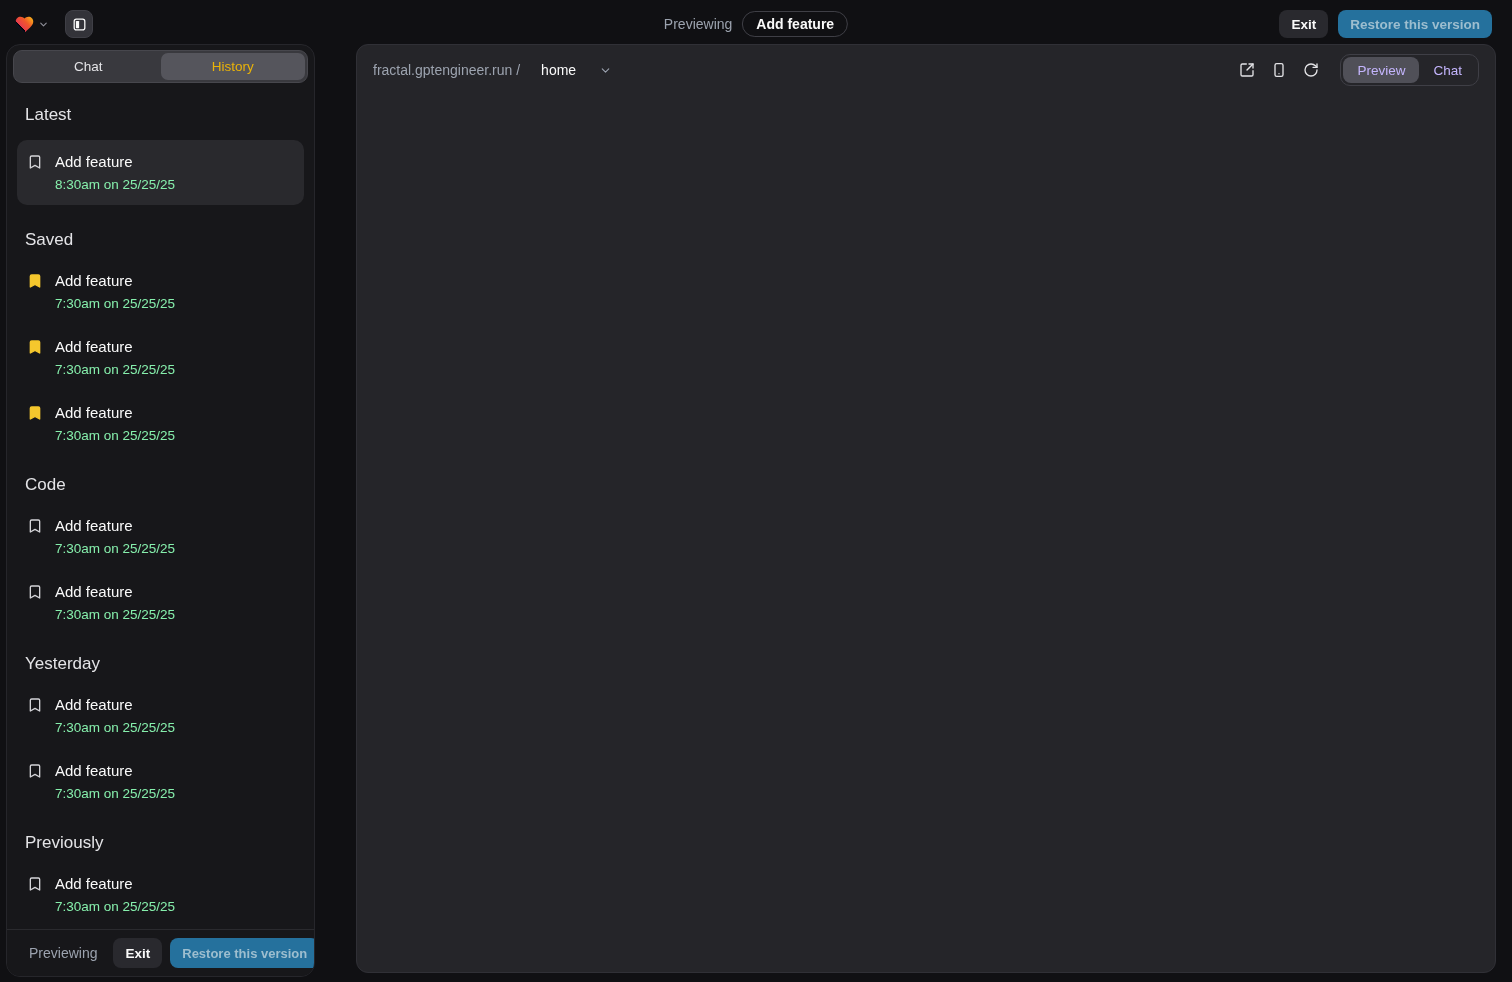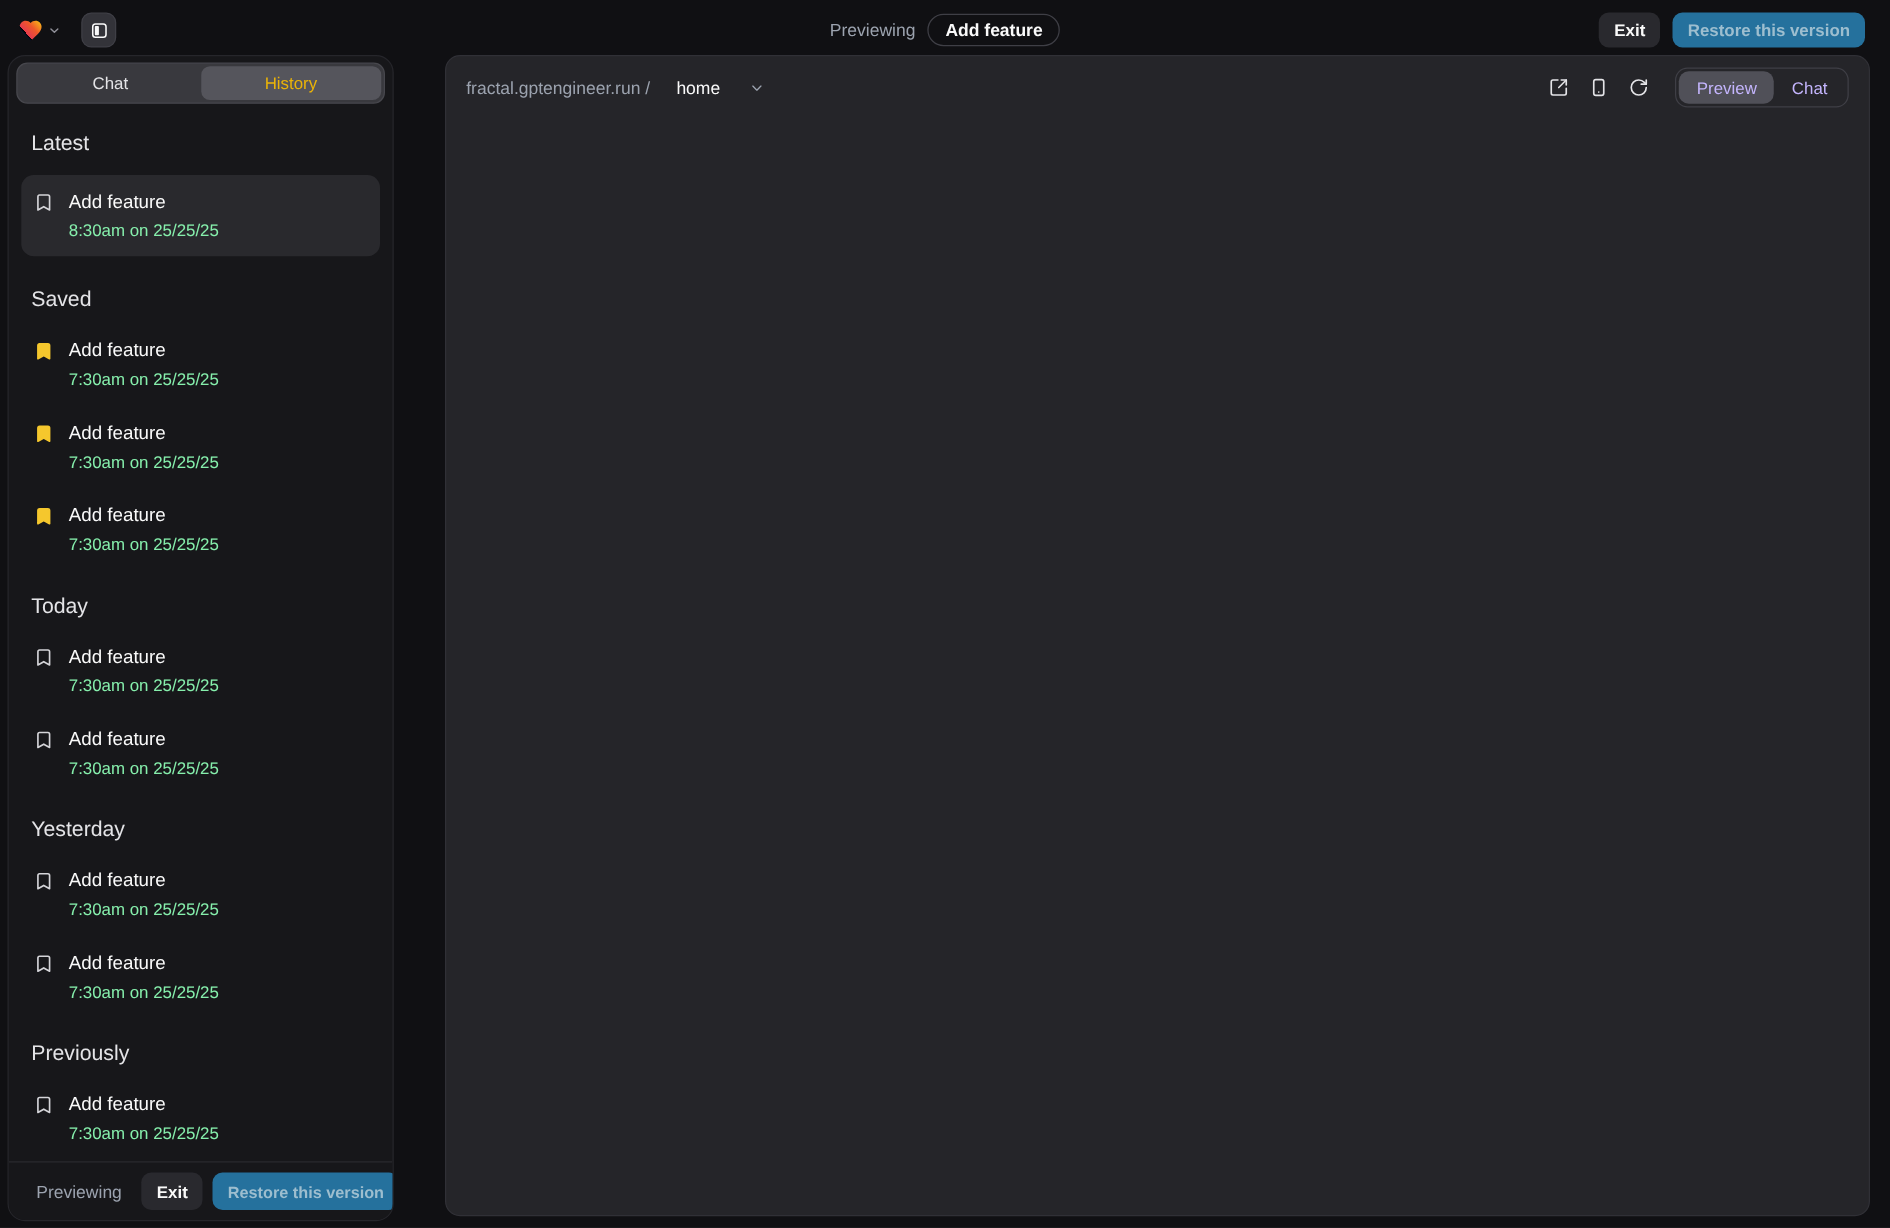--- a/index.html
+++ b/index.html
@@ -220,21 +220,21 @@
             </svg>
         </span>
         <div>
           <div class="hitem-title">Add feature</div>
           <div class="hitem-time">7:30am on 25/25/25</div>
         </div>
       </div>
     </div>
 
     <div class="section">
-      <div class="section-title">Today</div>
+      <div class="section-title">Code</div>
       <div class="hitem">
         <span class="bm">
           <svg width="16" height="16" viewBox="0 0 24 24" fill="none" stroke="currentColor" stroke-width="2" stroke-linecap="round" stroke-linejoin="round">
               <path d="m19 21-7-4-7 4V5a2 2 0 0 1 2-2h10a2 2 0 0 1 2 2z"></path>
             </svg>
         </span>
         <div>
           <div class="hitem-title">Add feature</div>
           <div class="hitem-time">7:30am on 25/25/25</div>
         </div>

